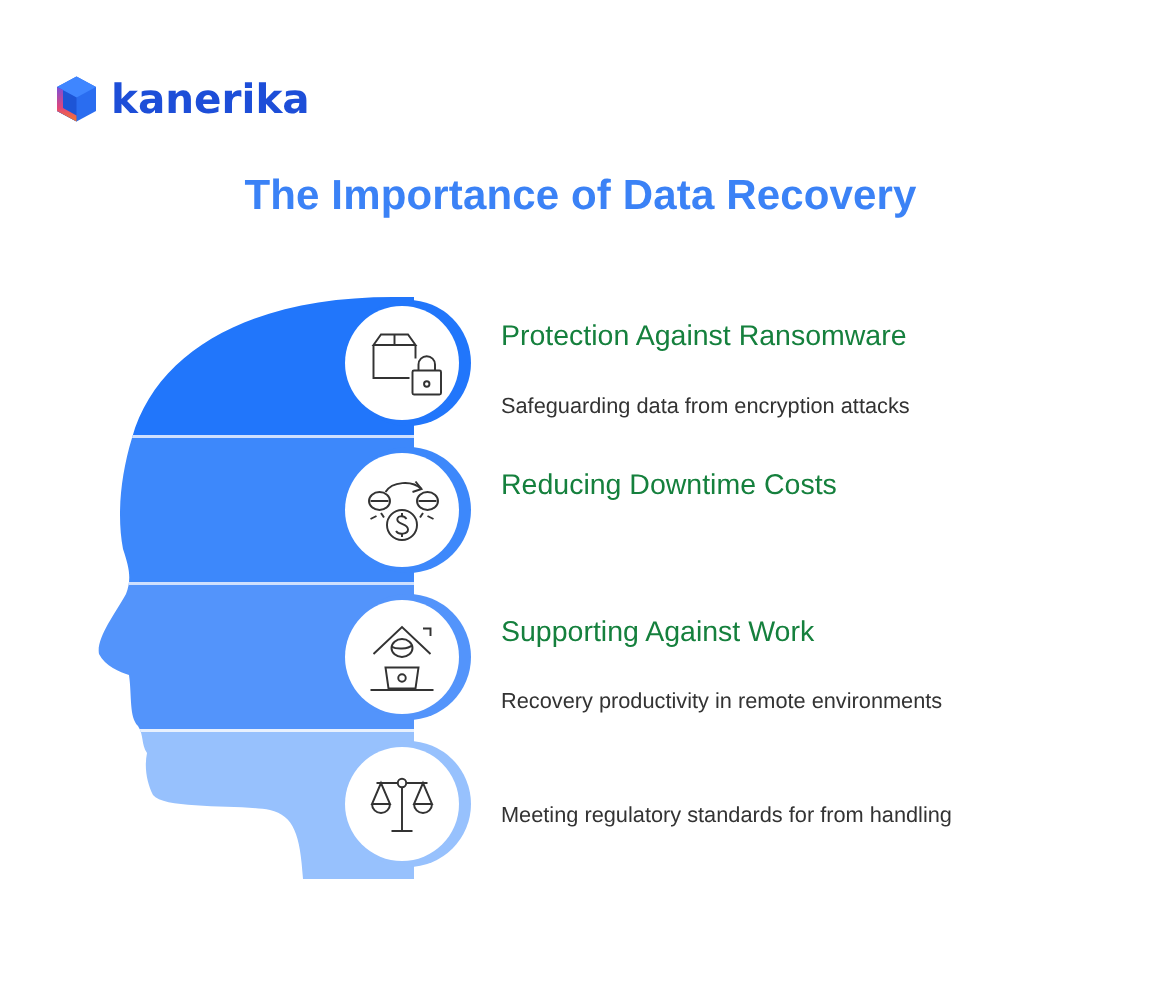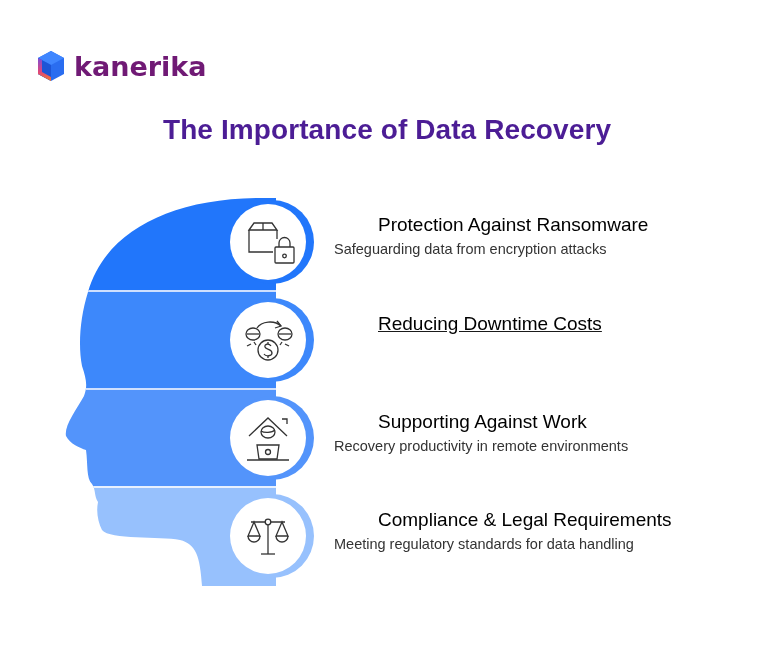--- a/index.html
+++ b/index.html
@@ -1,29 +1,29 @@
 <!DOCTYPE html>
 <html><head>
 <meta charset="utf-8">
 <style>
   * { box-sizing: border-box; margin: 0; padding: 0; }
   html, body { width: 774px; height: 667px; background: #ffffff; overflow: hidden; }
   body { position: relative; font-family: "Liberation Sans", "DejaVu Sans", sans-serif; color: #1a1a1a; }
 
   .logo { position: absolute; left: 36px; top: 50px; display: flex; align-items: center; gap: 8px; }
   .logo-mark { width: 30px; height: 32px; }
-  .logo-text { font-family: "DejaVu Sans", sans-serif; font-weight: 700; font-size: 27px; color: #701a75; letter-spacing: 0px; line-height: 1; }
+  .logo-text { font-family: "DejaVu Sans", sans-serif; font-weight: 700; font-size: 27px; color: #1d4ed8; letter-spacing: 0px; line-height: 1; }
 
-  .title { position: absolute; left: 0; right: 0; top: 114px; text-align: center; font-weight: 700; font-size: 28px; color: #4c1d95; letter-spacing: 0.1px; }
+  .title { position: absolute; left: 0; right: 0; top: 114px; text-align: center; font-weight: 700; font-size: 28px; color: #3b82f6; letter-spacing: 0.1px; }
 
   .head-svg { position: absolute; left: 0; top: 0; width: 774px; height: 667px; }
 
   .item { position: absolute; left: 334px; width: 420px; }
-  .item-title { font-size: 19px; color: #000000; line-height: 22px; margin-left: 44px; }
-  .item-desc { font-size: 14.5px; color: #333333; line-height: 18px; margin-top: 4px; }
+  .item-title { font-size: 19px; color: #15803d; line-height: 22px; }
+  .item-desc { font-size: 14.5px; color: #333333; line-height: 18px; margin-top: 26px; }
 </style>
 </head>
 <body>
 
 <div class="logo">
   <svg class="logo-mark" viewBox="0 0 30 32">
     <defs>
       <linearGradient id="lg1" x1="0" y1="0" x2="0" y2="1">
         <stop offset="0" stop-color="#7b4fd8"></stop>
         <stop offset="0.6" stop-color="#e0467a"></stop>
@@ -133,25 +133,24 @@
       <path d="M276 536 A6 6 0 0 0 288 536"></path>
     </g>
   </g>
 </svg>
 
 <div class="item" style="top:214px;">
   <div class="item-title">Protection Against Ransomware</div>
   <div class="item-desc">Safeguarding data from encryption attacks</div>
 </div>
 
-<div class="item" style="top:313px;text-decoration:underline;">
+<div class="item" style="top:313px;">
   <div class="item-title">Reducing Downtime Costs</div>
 </div>
 
 <div class="item" style="top:411px;">
   <div class="item-title">Supporting Against Work</div>
   <div class="item-desc">Recovery productivity in remote environments</div>
 </div>
 
 <div class="item" style="top:509px;">
-  <div class="item-title">Compliance &amp; Legal Requirements</div>
-  <div class="item-desc">Meeting regulatory standards for data handling</div>
+  <div class="item-desc">Meeting regulatory standards for from handling</div>
 </div>
 
 </body></html>

